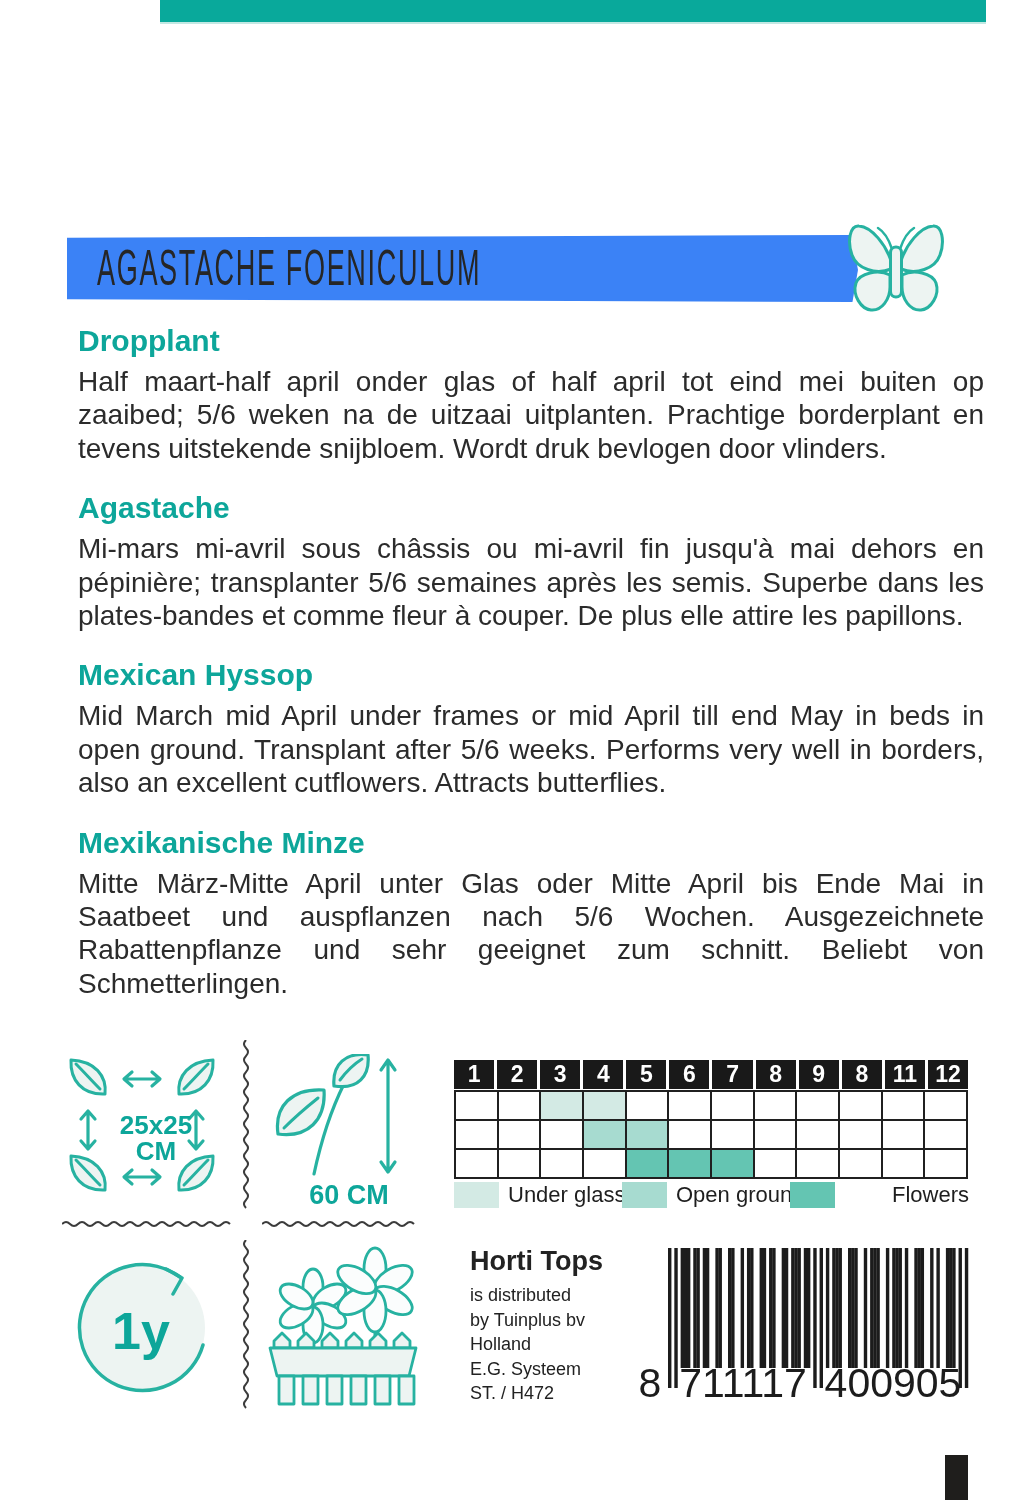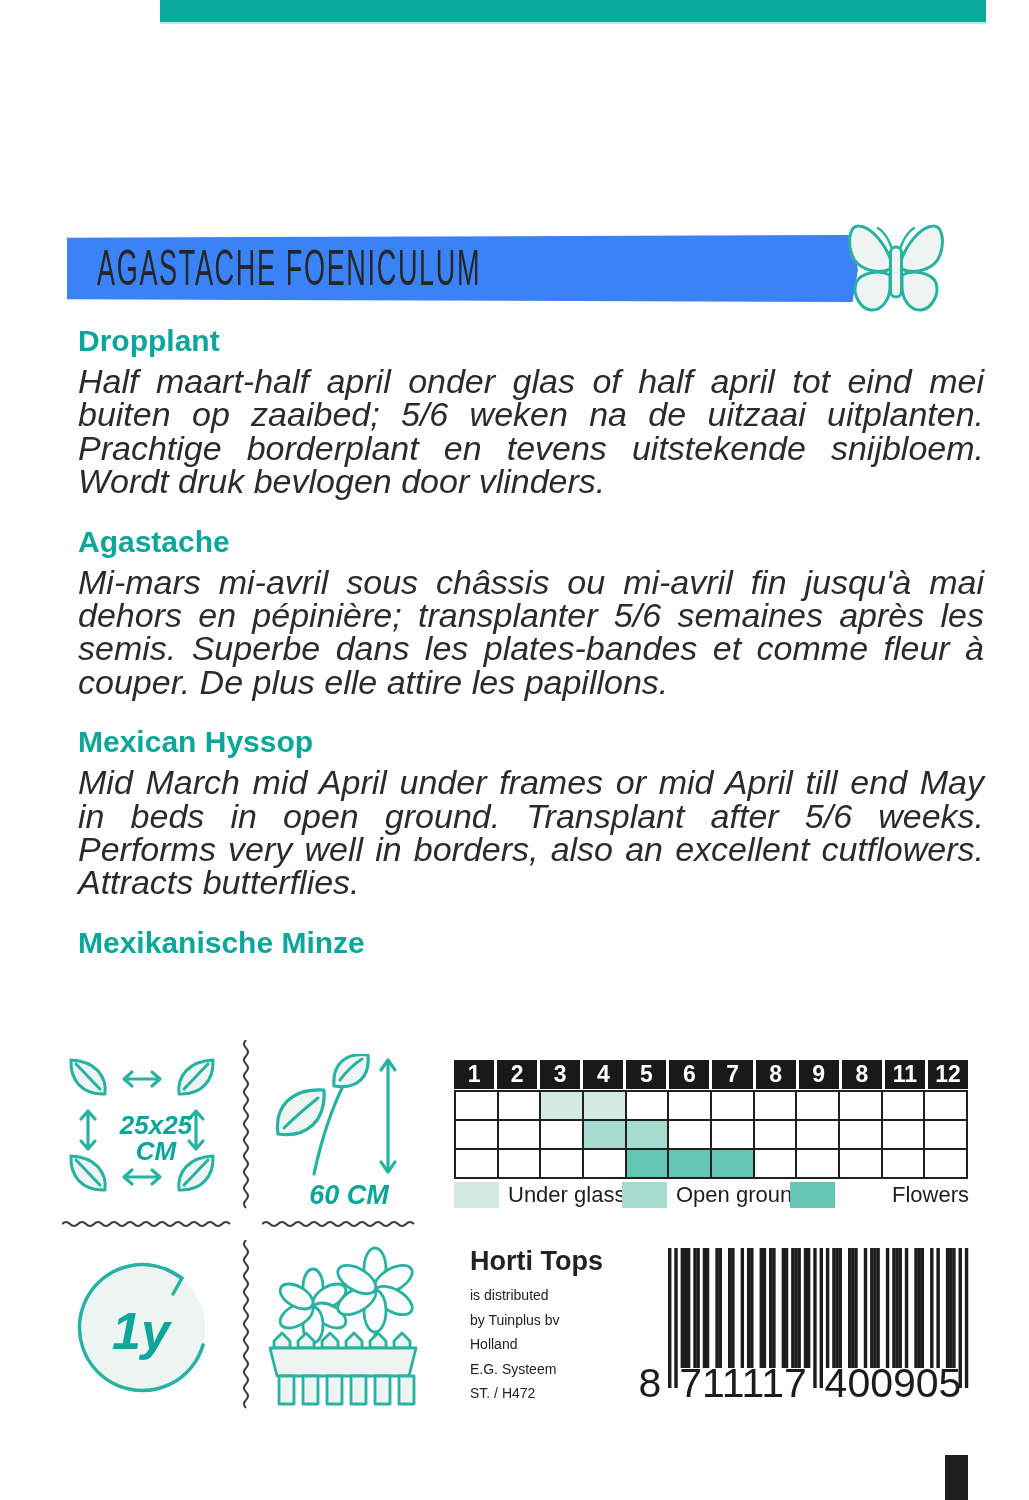--- a/index.html
+++ b/index.html
@@ -16,25 +16,25 @@
   .title-band{position:absolute; left:56px; top:235px; width:791px; height:67px;
     background:#3b82f6; display:flex; align-items:center;
     clip-path:polygon(0% 4%, 99.1% 0%, 100% 52%, 99.3% 100%, 0% 96%);margin-left:11px;}
   .title-text{display:inline-block; margin-left:30px; font-size:33px; font-weight:400;
     letter-spacing:2px; color:#262626; white-space:nowrap;
     transform:scale(0.82,1.5); transform-origin:0 55%;}
   
   .sections{position:absolute; left:62px; top:324px; width:906px;margin-left:16px;}
   .sections section{margin:0 0 26px 0;}
   .sections h2{margin:0 0 7px 0; font-size:30px; line-height:34px; font-weight:bold; color:var(--accent);}
-  .sections p{margin:0; font-size:34px; line-height:33.4px; color:var(--ink); text-align:justify;font-style:italic;}
+  .sections p{margin:0; font-size:28px; line-height:33.4px; color:var(--ink); text-align:justify;}
   
   .tealicon{position:absolute; color:var(--icon);}
   .tealicon path,.tealicon ellipse,.tealicon polygon,.tealicon rect,.tealicon circle{vector-effect:non-scaling-stroke;}
-  .icon-label{position:absolute; color:var(--accent); font-weight:bold; text-align:center;font-style:italic;}
+  .icon-label{position:absolute; color:var(--accent); font-weight:bold; text-align:center;}
   .lbl-spacing{left:100px; top:1112px; width:112px; font-size:26px; line-height:26px;}
   .lbl-height{left:299px; top:1180px; width:100px; font-size:27px;}
   .lbl-cycle{left:112px; top:1301px; width:70px; font-size:52px; text-align:left;}
   .wave{position:absolute; color:#3c3c3c;}
   
   .cal{position:absolute; left:454px; top:1060px; width:514px;}
   .cal-head{display:grid; grid-template-columns:repeat(12,1fr); gap:3px; height:29px; margin-bottom:1px;}
   .cal-h{background:#191919; color:#ffffff; font-weight:bold; font-size:23px;
     display:flex; align-items:center; justify-content:center;}
   .cal-body{display:grid; grid-template-columns:repeat(12,1fr); grid-auto-rows:27px;
@@ -44,21 +44,21 @@
   .legend{position:absolute; left:454px; top:1182px; width:514px; height:30px;}
   .legend-item{position:absolute; top:0; display:flex; align-items:center;}
   .legend-item:nth-child(1){left:0;}
   .legend-item:nth-child(2){left:168px;}
   .legend-item:nth-child(3){left:336px;gap:48px;}
   .legend-swatch{width:45px; height:26px; margin-right:9px; flex:0 0 auto;}
   .legend-label{font-size:22px; color:#1e1e1e; white-space:nowrap;}
   
   .distributor{position:absolute; left:470px; top:1246px; width:190px; color:#222;}
   .distributor h3{margin:0 0 6px 0; font-size:27px; font-weight:bold;}
-  .distributor p{margin:0; font-size:14px; line-height:24.5px;}
+  .distributor p{margin:0; font-size:18px; line-height:24.5px;}
   
   .barcode{position:absolute; left:634px; top:1246px;}
   .barcode text{font-family:"Liberation Sans",sans-serif; font-size:41px; fill:#1c1c1c;}
   
   .corner-mark{position:absolute; left:945px; top:1455px; width:23px; height:45px; background:#1f1e1c;}
 </style>
 </head>
 <body>
 
 <div class="page" style="--accent: #0da69a; --icon: #27b2a1; --iconfill: #edf4f2;">
@@ -91,20 +91,21 @@
       <section>
         <h2>Agastache</h2>
         <p>Mi-mars mi-avril sous châssis ou mi-avril fin jusqu'à mai dehors en pépinière; transplanter 5/6 semaines après les semis. Superbe dans les plates-bandes et comme fleur à couper. De plus elle attire les papillons.</p>
       </section>
       <section>
         <h2>Mexican Hyssop</h2>
         <p>Mid March mid April under frames or mid April till end May in beds in open ground. Transplant after 5/6 weeks. Performs very well in borders, also an excellent cutflowers. Attracts butterflies.</p>
       </section>
       <section>
         <h2>Mexikanische Minze</h2>
+        <p>Mitte März-Mitte April unter Glas oder Mitte April bis Ende Mai in Saatbeet und auspflanzen nach 5/6 Wochen. Ausgezeichnete Rabattenpflanze und sehr geeignet zum schnitt. Beliebt von Schmetterlingen.</p>
       </section>
     </div>
 
   <svg class="tealicon" style="left:64px; top:1055px;" width="156" height="146" viewBox="0 0 156 146">
     <defs>
       <g id="leaf">
         <path d="M3,37 C1,19 13,4 37,3 C38,23 26,38 3,37 Z" fill="var(--iconfill)" stroke="currentColor" stroke-width="3" stroke-linejoin="round"></path>
         <path d="M8,32 C16,24 24,15 32,7" fill="none" stroke="currentColor" stroke-width="3" stroke-linecap="round"></path>
       </g>
     </defs>

